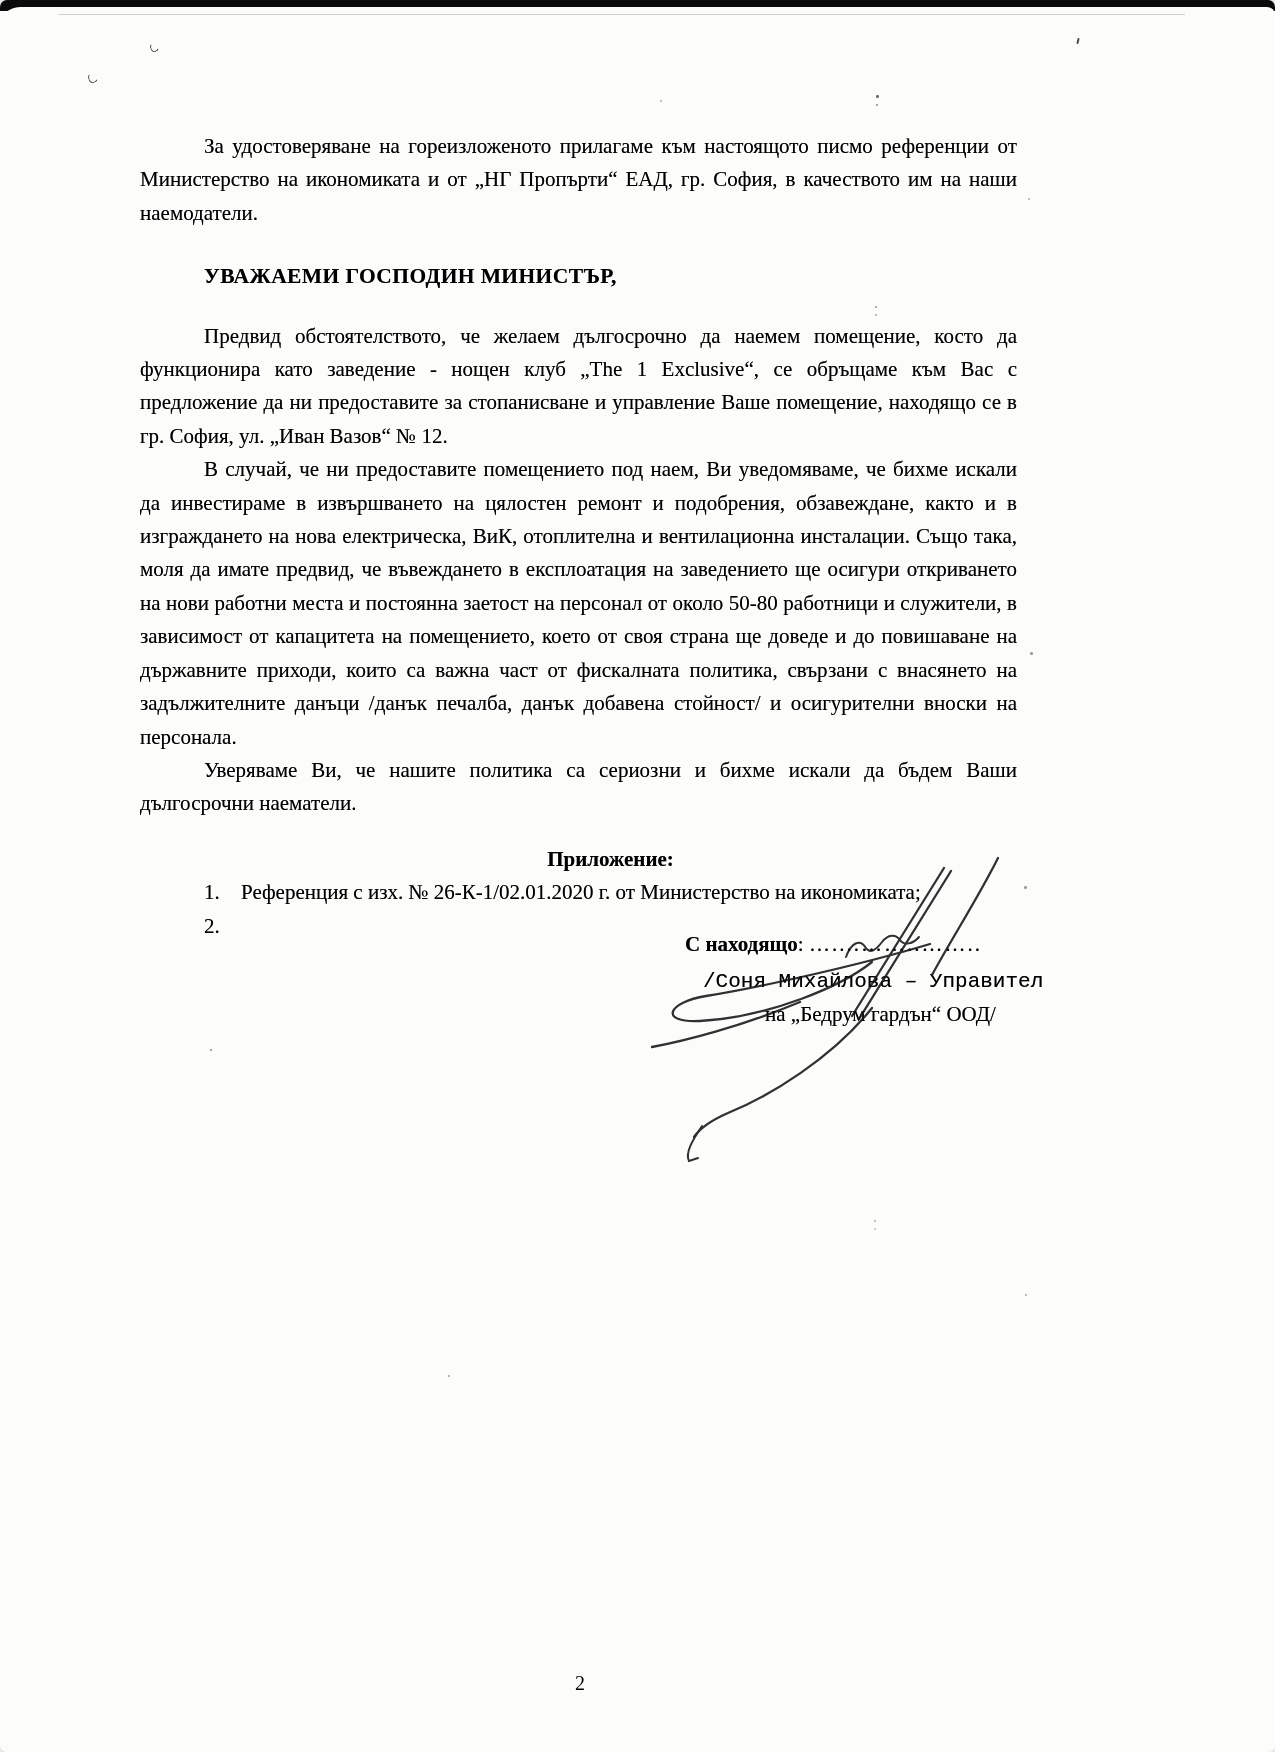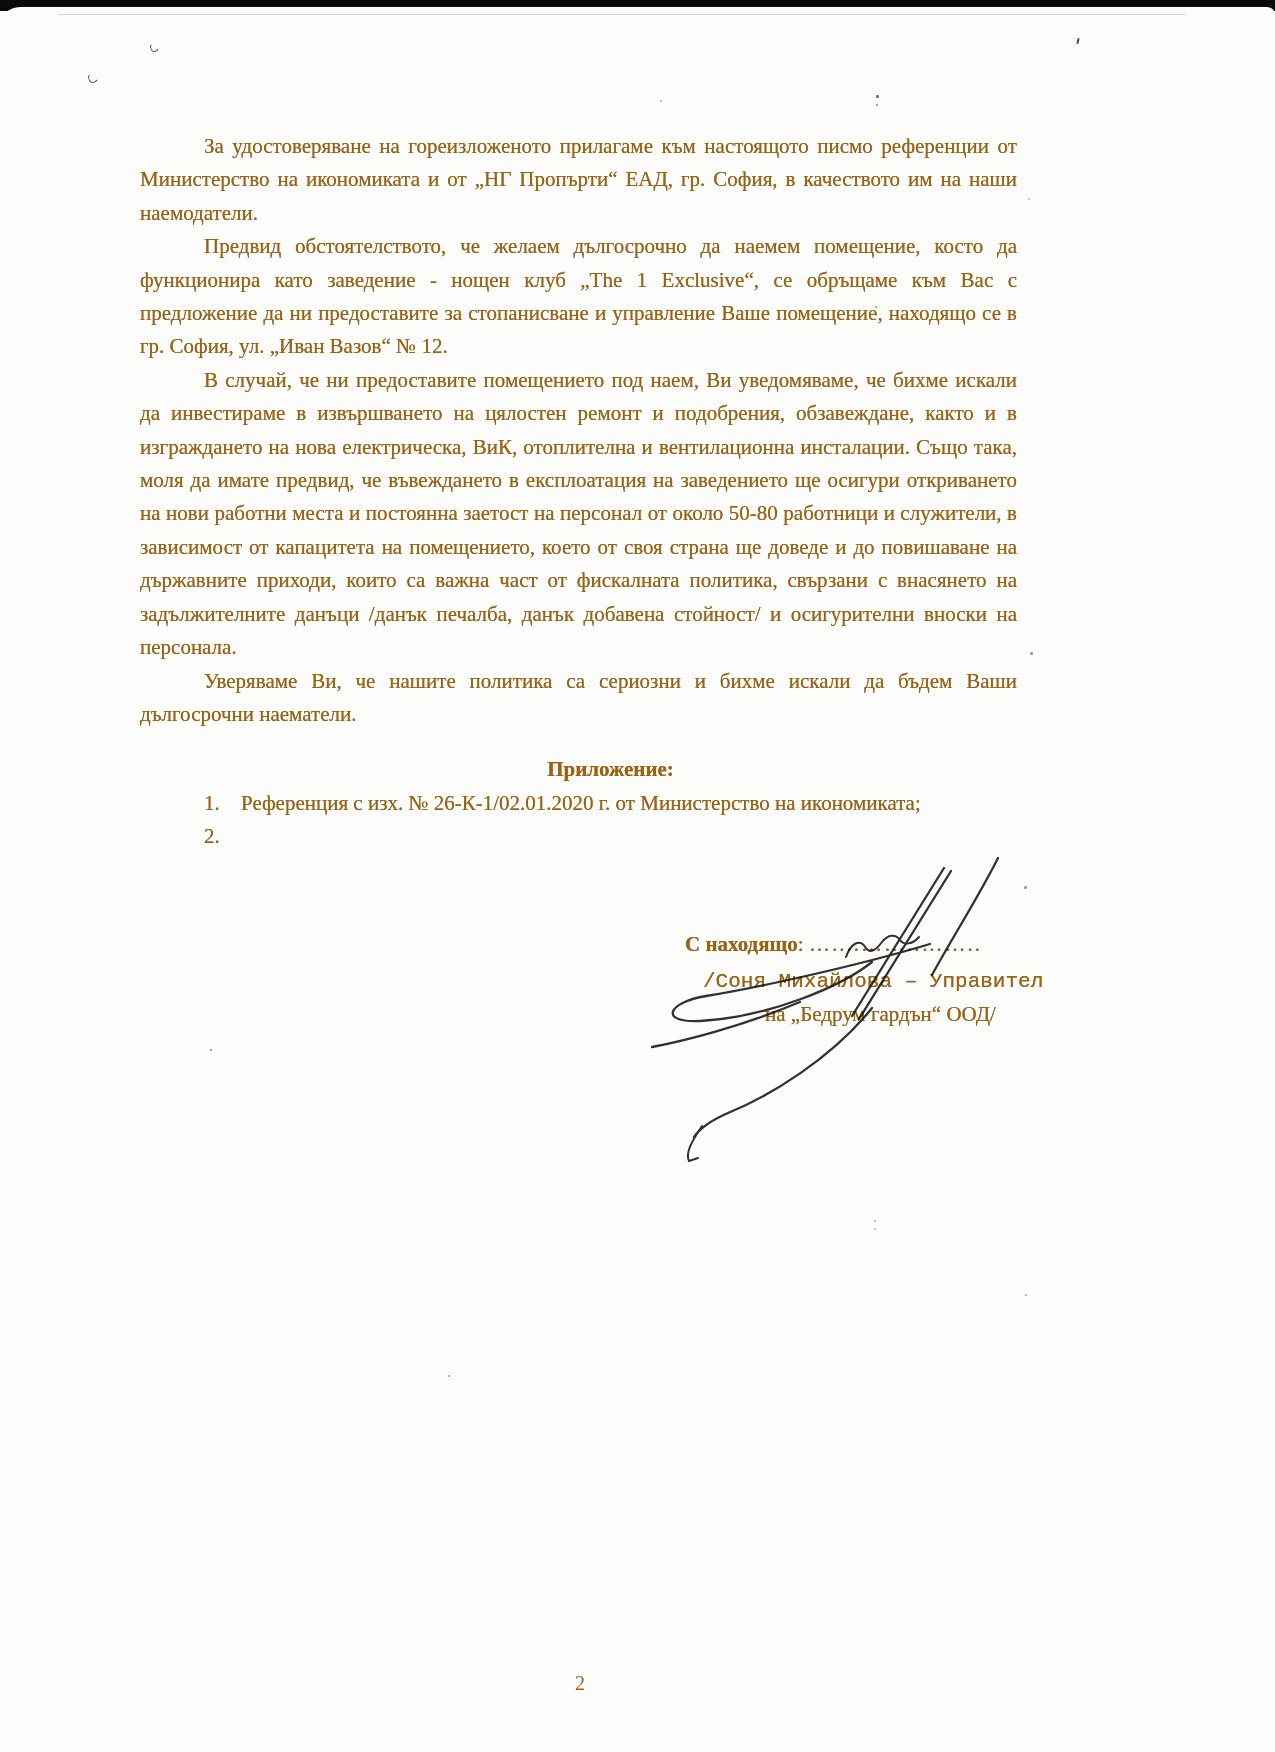--- a/index.html
+++ b/index.html
@@ -2,21 +2,22 @@
 <html><head>
 <meta charset="utf-8">
 <style>
   html,body{margin:0;padding:0;background:#e8e8e8;}
   .page{
     position:relative;
     width:1275px;height:1752px;
     background:#fcfcfb;
     overflow:hidden;
     font-family:"Liberation Serif","DejaVu Serif",serif;
-    color:#a16207;
+    color:#000000;
+    border-radius:7px;
   }
   
   .scan-edge-top{position:absolute;top:0;left:0;width:100%;height:11px;background:#0b0b0b;}
   .page-curve{position:absolute;top:7px;left:0;right:0;height:40px;background:#fcfcfb;border-radius:20px 8px 0 0;}
   .hairline{position:absolute;top:14px;left:58px;right:90px;height:1px;background:#c9c9c6;opacity:.85;}
 
   .body-text{
     position:absolute;left:140px;top:130px;width:877px;
     font-size:21px;line-height:33.4px;text-align:justify;
     text-shadow:0 0 .4px rgba(20,20,20,.55);
@@ -57,20 +58,21 @@
 <body>
 
 <div class="page">
 
   <div class="scan-edge-top"></div>
   <div class="page-curve"></div>
   <div class="hairline"></div>
 
   <div class="body-text">
     <p class="indent">За удостоверяване на гореизложеното прилагаме към настоящото писмо референции от Министерство на икономиката и от „НГ Пропърти“ ЕАД, гр. София, в качеството им на наши наемодатели.</p>
+    <p class="salutation">УВАЖАЕМИ ГОСПОДИН МИНИСТЪР,</p>
     <p class="indent">Предвид обстоятелството, че желаем дългосрочно да наемем помещение, косто да функционира като заведение - нощен клуб „The 1 Exclusive“, се обръщаме към Вас с предложение да ни предоставите за стопанисване и управление Ваше помещение, находящо се в гр. София, ул. „Иван Вазов“ № 12.</p>
     <p class="indent">В случай, че ни предоставите помещението под наем, Ви уведомяваме, че бихме искали да инвестираме в извършването на цялостен ремонт и подобрения, обзавеждане, както и в изграждането на нова електрическа, ВиК, отоплителна и вентилационна инсталации. Също така, моля да имате предвид, че въвеждането в експлоатация на заведението ще осигури откриването на нови работни места и постоянна заетост на персонал от около 50-80 работници и служители, в зависимост от капацитета на помещението, което от своя страна ще доведе и до повишаване на държавните приходи, които са важна част от фискалната политика, свързани с внасянето на задължителните данъци /данък печалба, данък добавена стойност/ и осигурителни вноски на персонала.</p>
     <p class="indent">Уверяваме Ви, че нашите политика са сериозни и бихме искали да бъдем Ваши дългосрочни наематели.</p>
     <p class="attachments-heading">Приложение:</p>
     <div class="att-row">
       <span class="att-num">1.</span>
       <span class="att-text">Референция с изх. № 26-К-1/02.01.2020 г. от Министерство на икономиката;</span>
     </div>
     <div class="att-row">
       <span class="att-num">2.</span>

